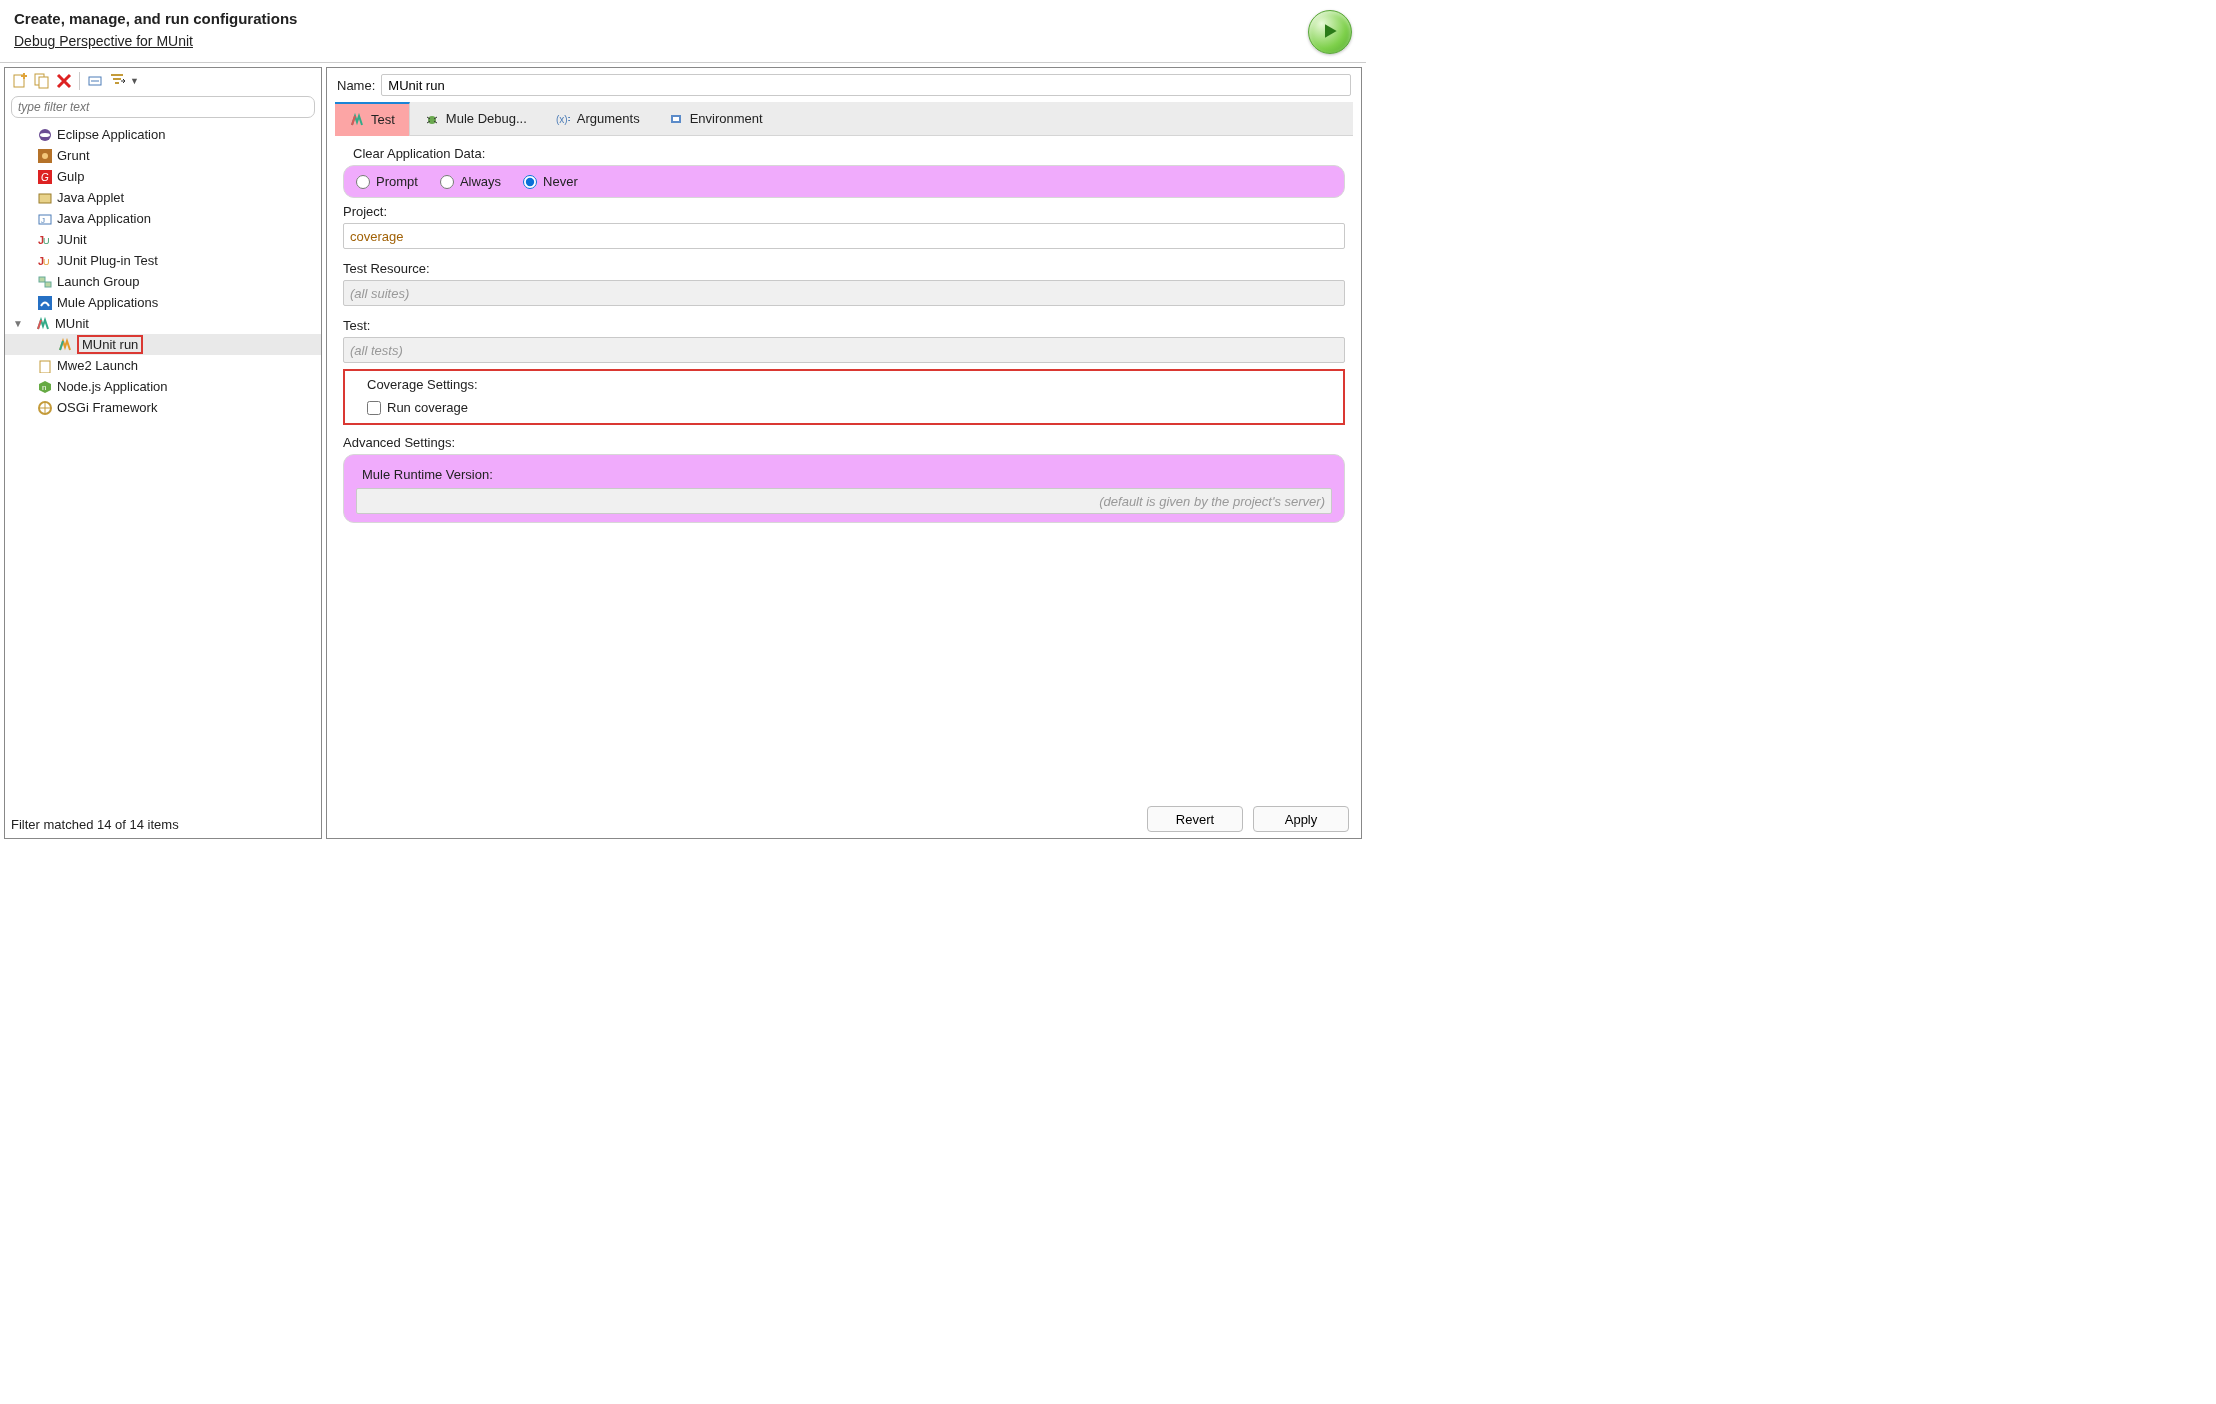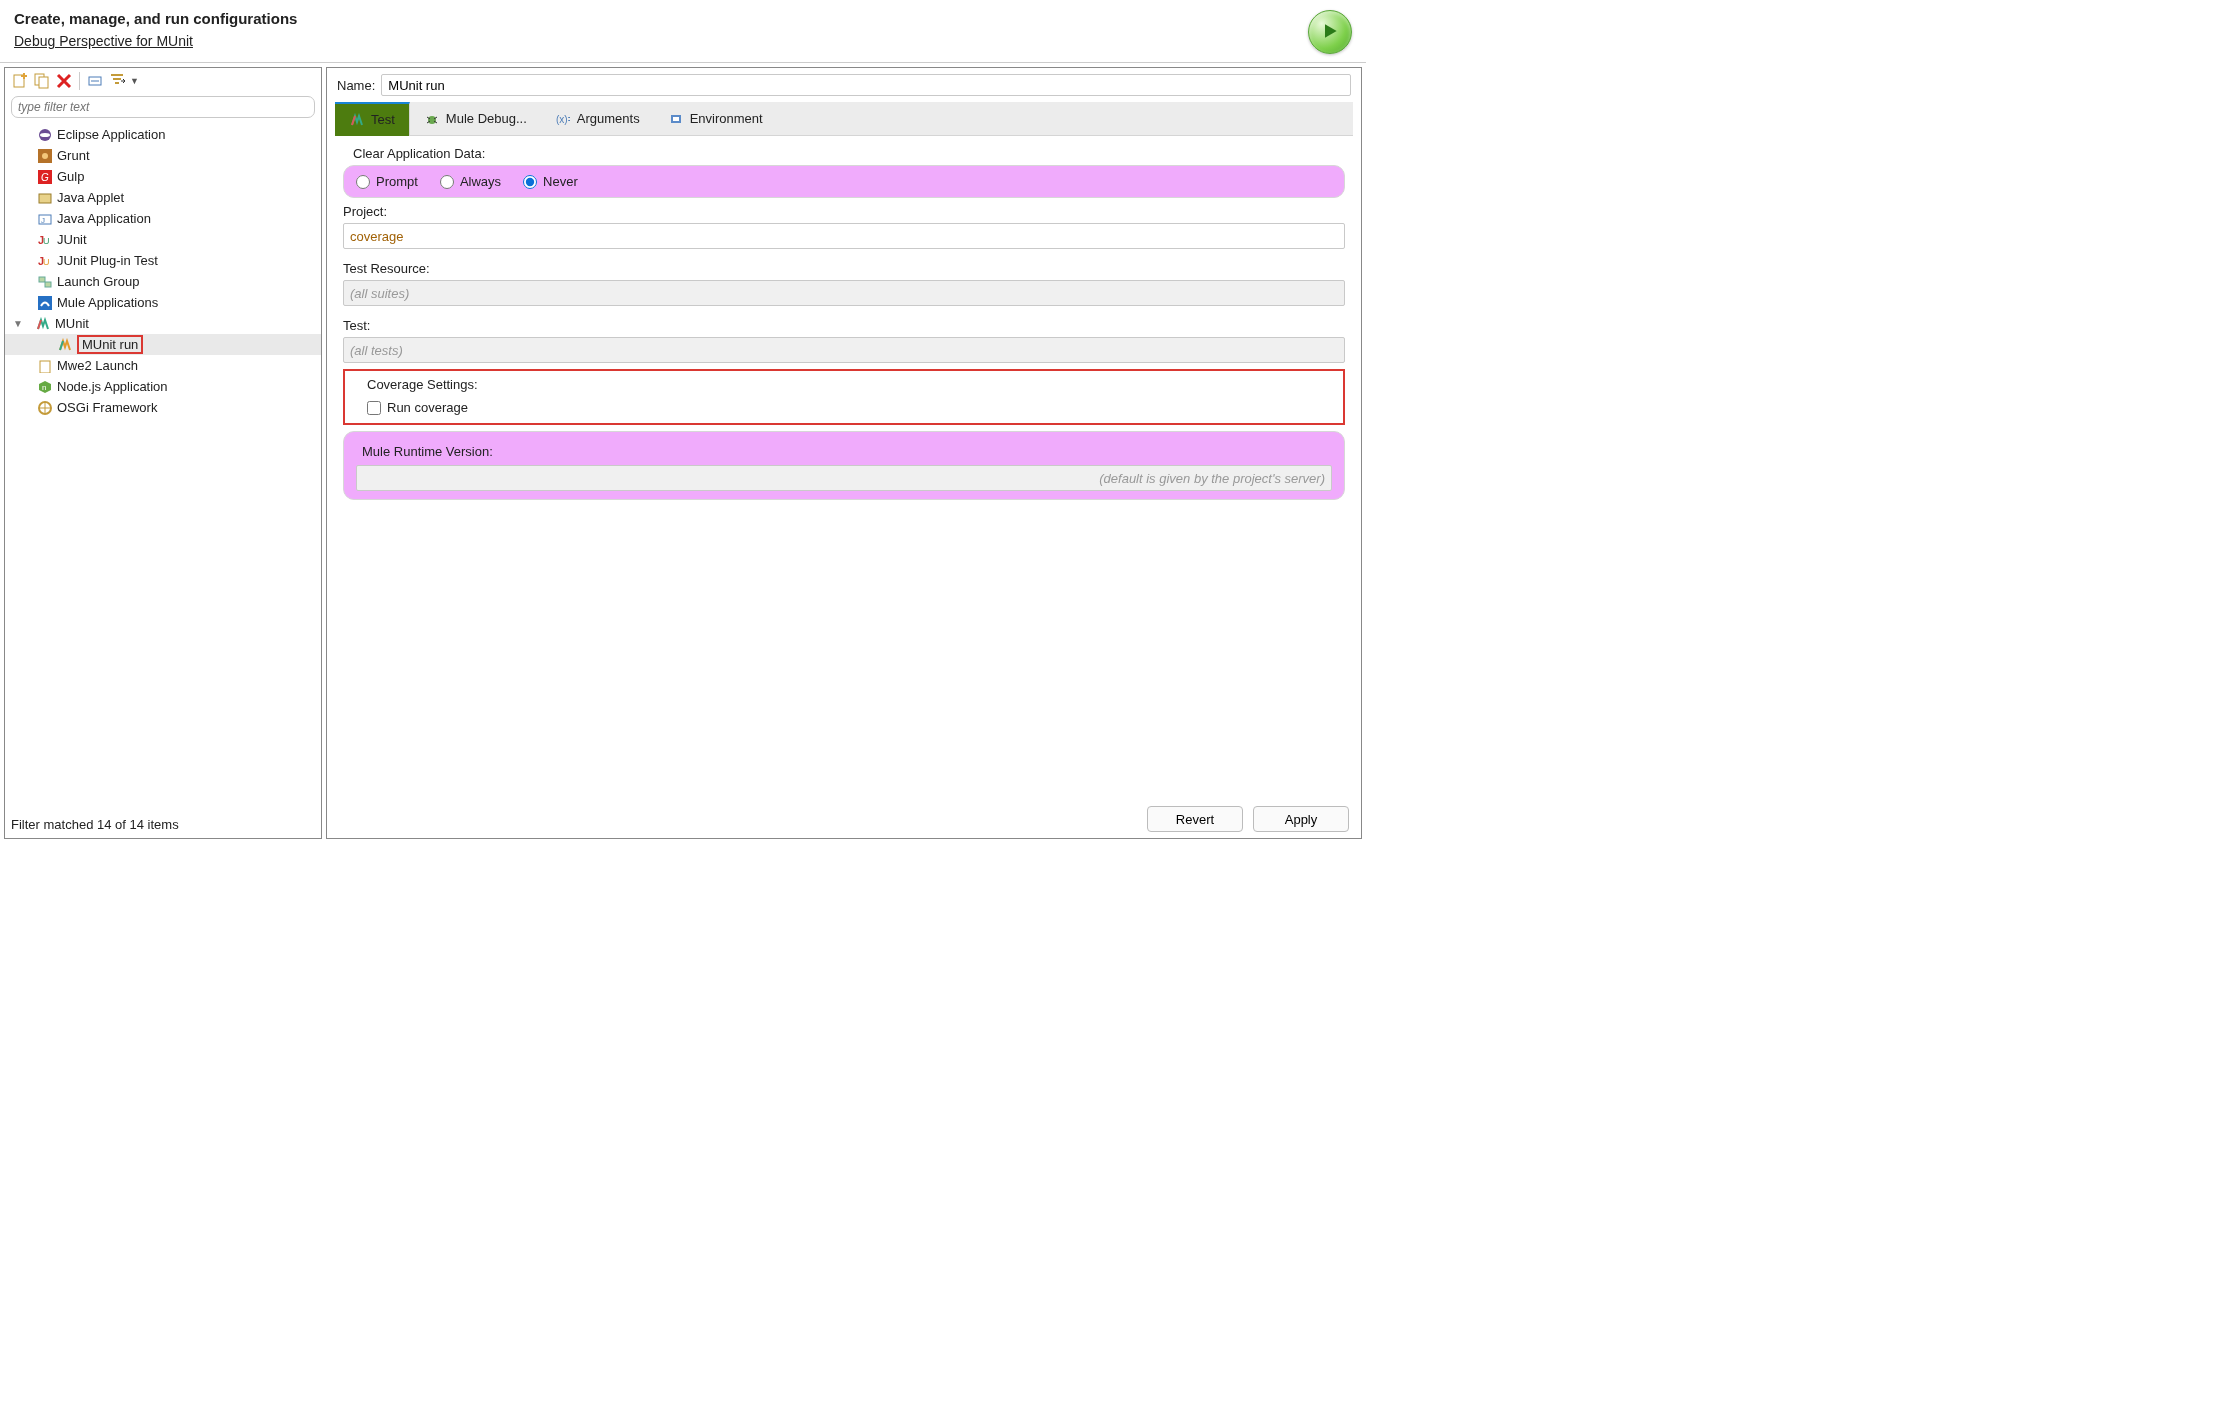--- a/index.html
+++ b/index.html
@@ -113,21 +113,21 @@
     background:#ececec;
     border-bottom:1px solid #d5d5d5;
     height: 34px;
   }
   .tab {
     display:flex; align-items:center; gap:6px;
     padding: 0 14px; height:34px; font-size:13px;
     cursor:default;
   }
   .tab.active {
-    background:#4d7c0f;
+    background:#fca5a5;
     border-top:2px solid #1a84d6;
     border-right:1px solid #d5d5d5;
   }
   .tab .ticon { width:16px;height:16px;display:flex;align-items:center;justify-content:center;}
   .form-body { flex:1; overflow:auto; padding: 8px 8px 4px 8px; }
   .section-label { font-size:13px; margin: 2px 0 4px 10px; }
   .group {
     background:#f0abfc;
     border:1px solid #d7d7d7;
     border-radius:11px;
@@ -436,20 +436,21 @@
       <input class="text-input placeholder" value="(all tests)" style="">
 
       <div class="hl-box coverage-wrap">
         <div class="section-label">Coverage Settings:</div>
         <label class="coverage-check">
           <input type="checkbox" style="">
             <span>Run coverage</span>
         </label>
       </div>
 
+      <div class="field-label" style="margin-top:10px">Advanced Settings:</div>
       <div class="group">
         <div class="sub-label">Mule Runtime Version:</div>
         <input class="text-input placeholder" style="margin-bottom: 0px; text-align: right;" value="(default is given by the project's server)">
       </div>
 
     </div>
 
     <div class="footer">
       <button class="btn">Revert</button>
       <button class="btn">Apply</button>

